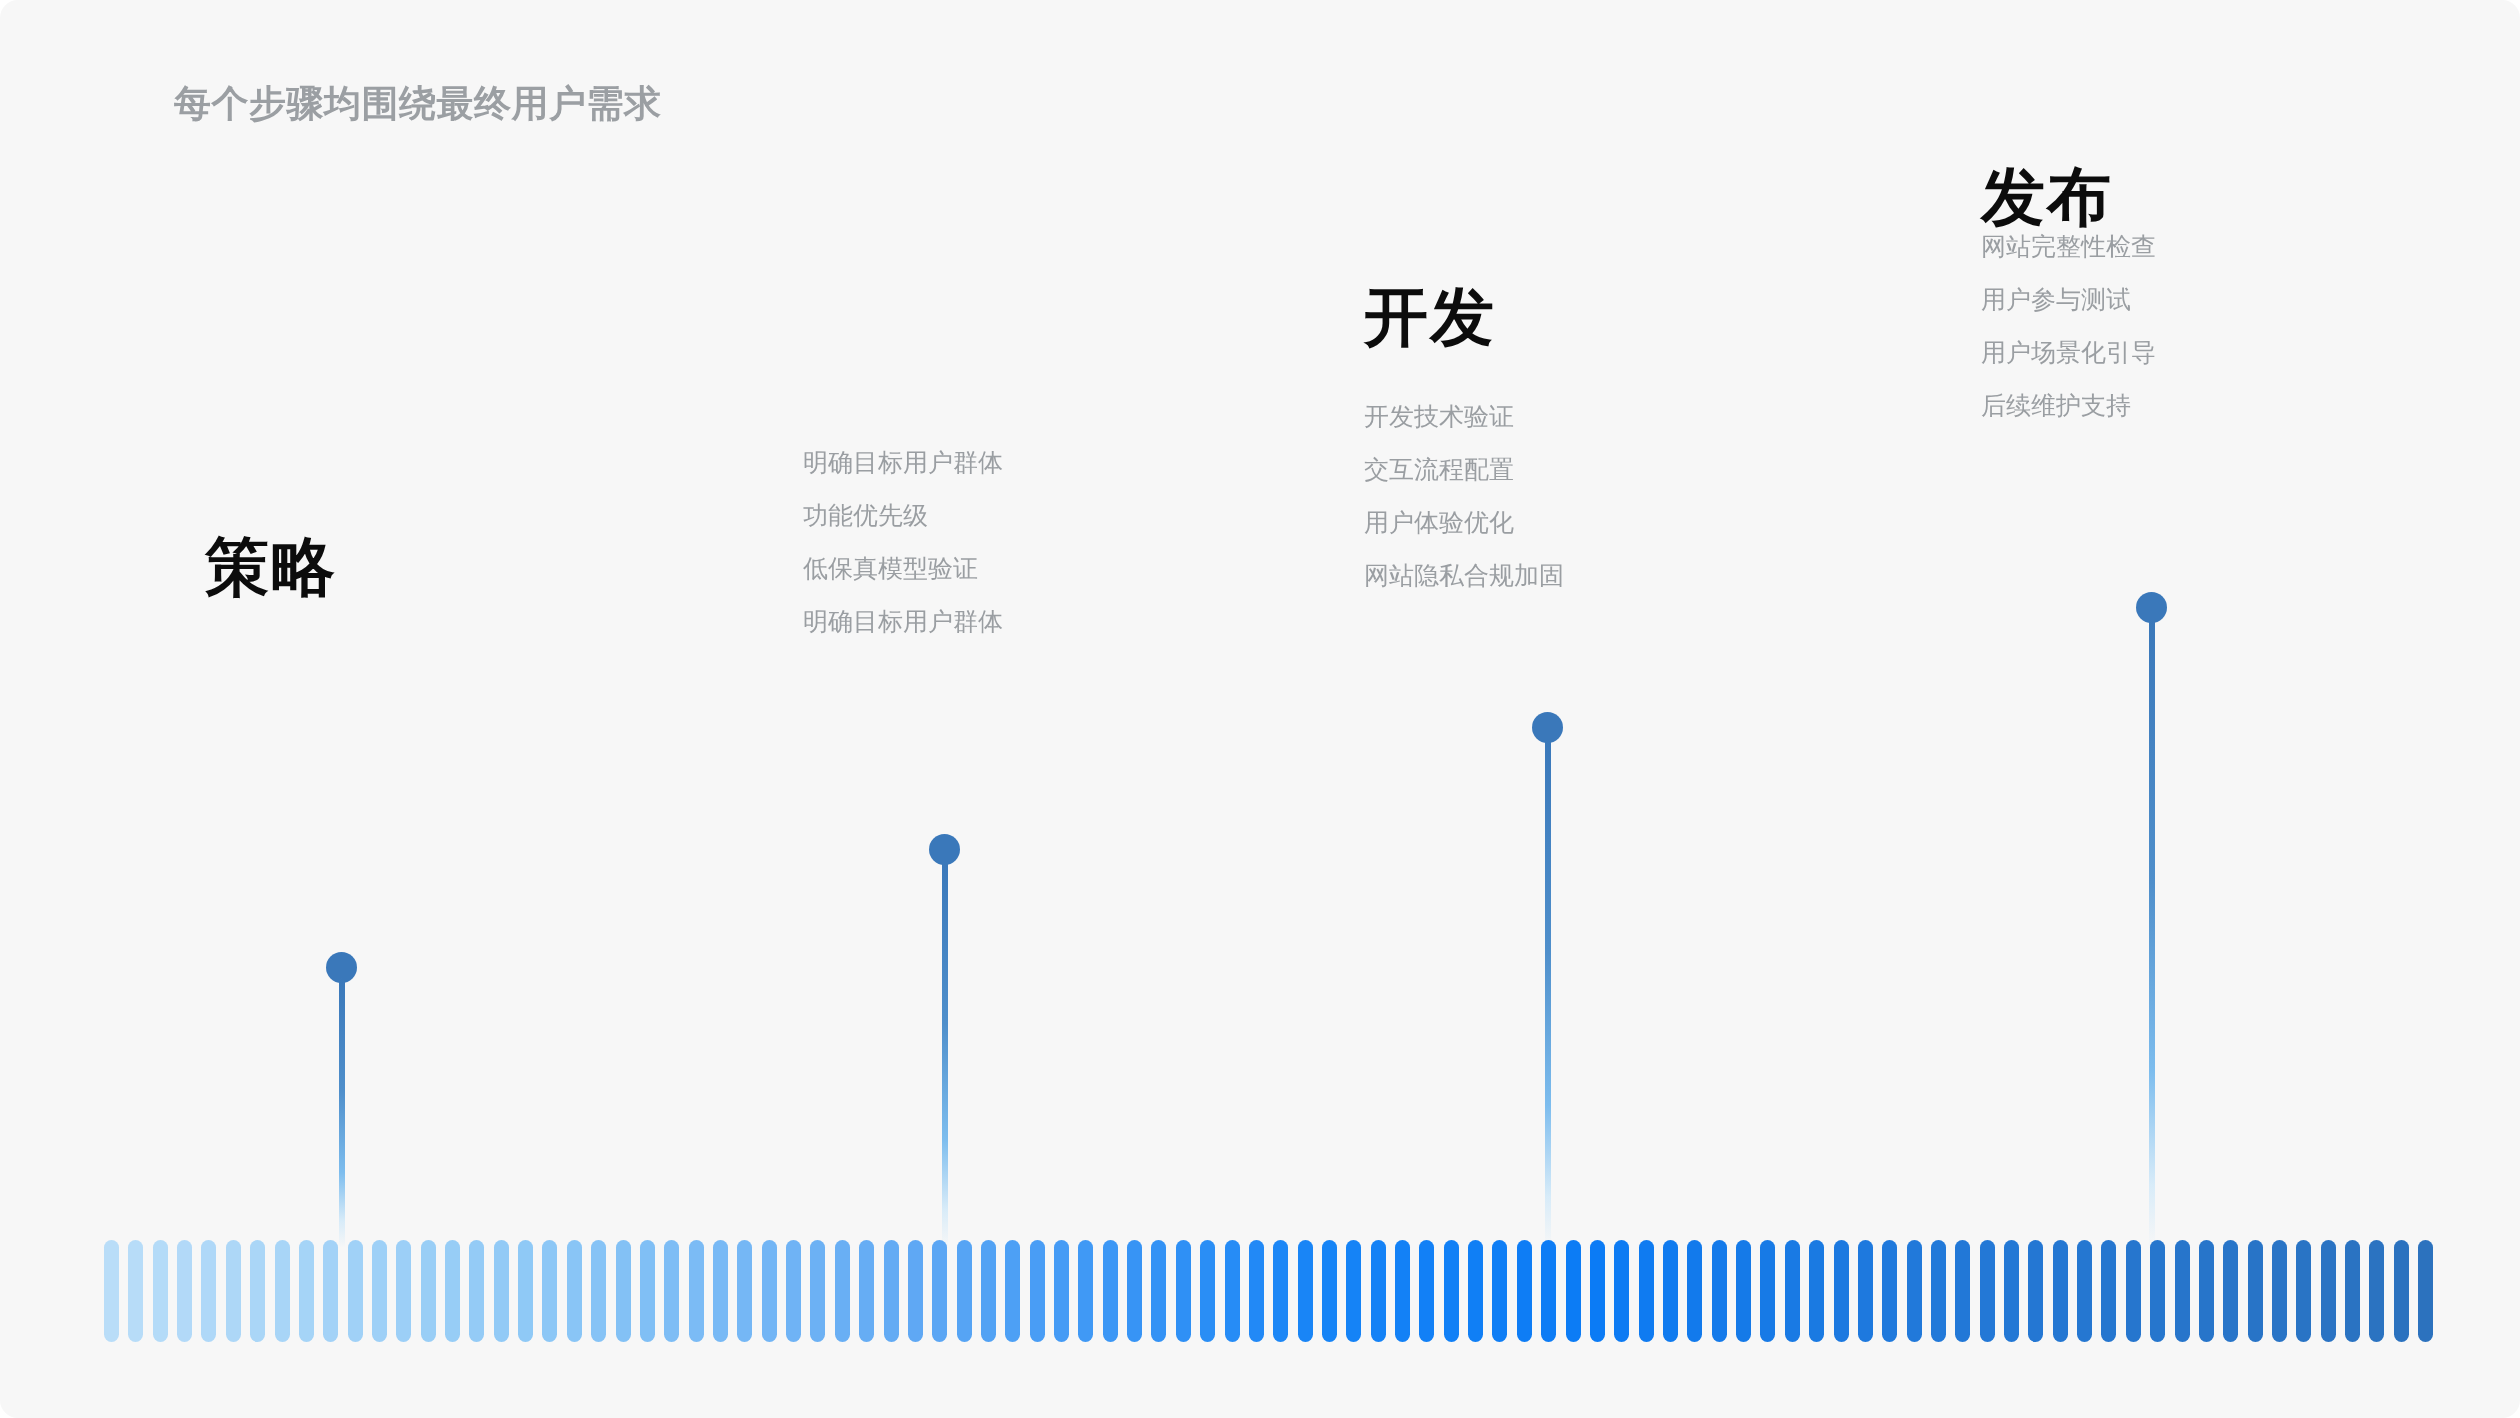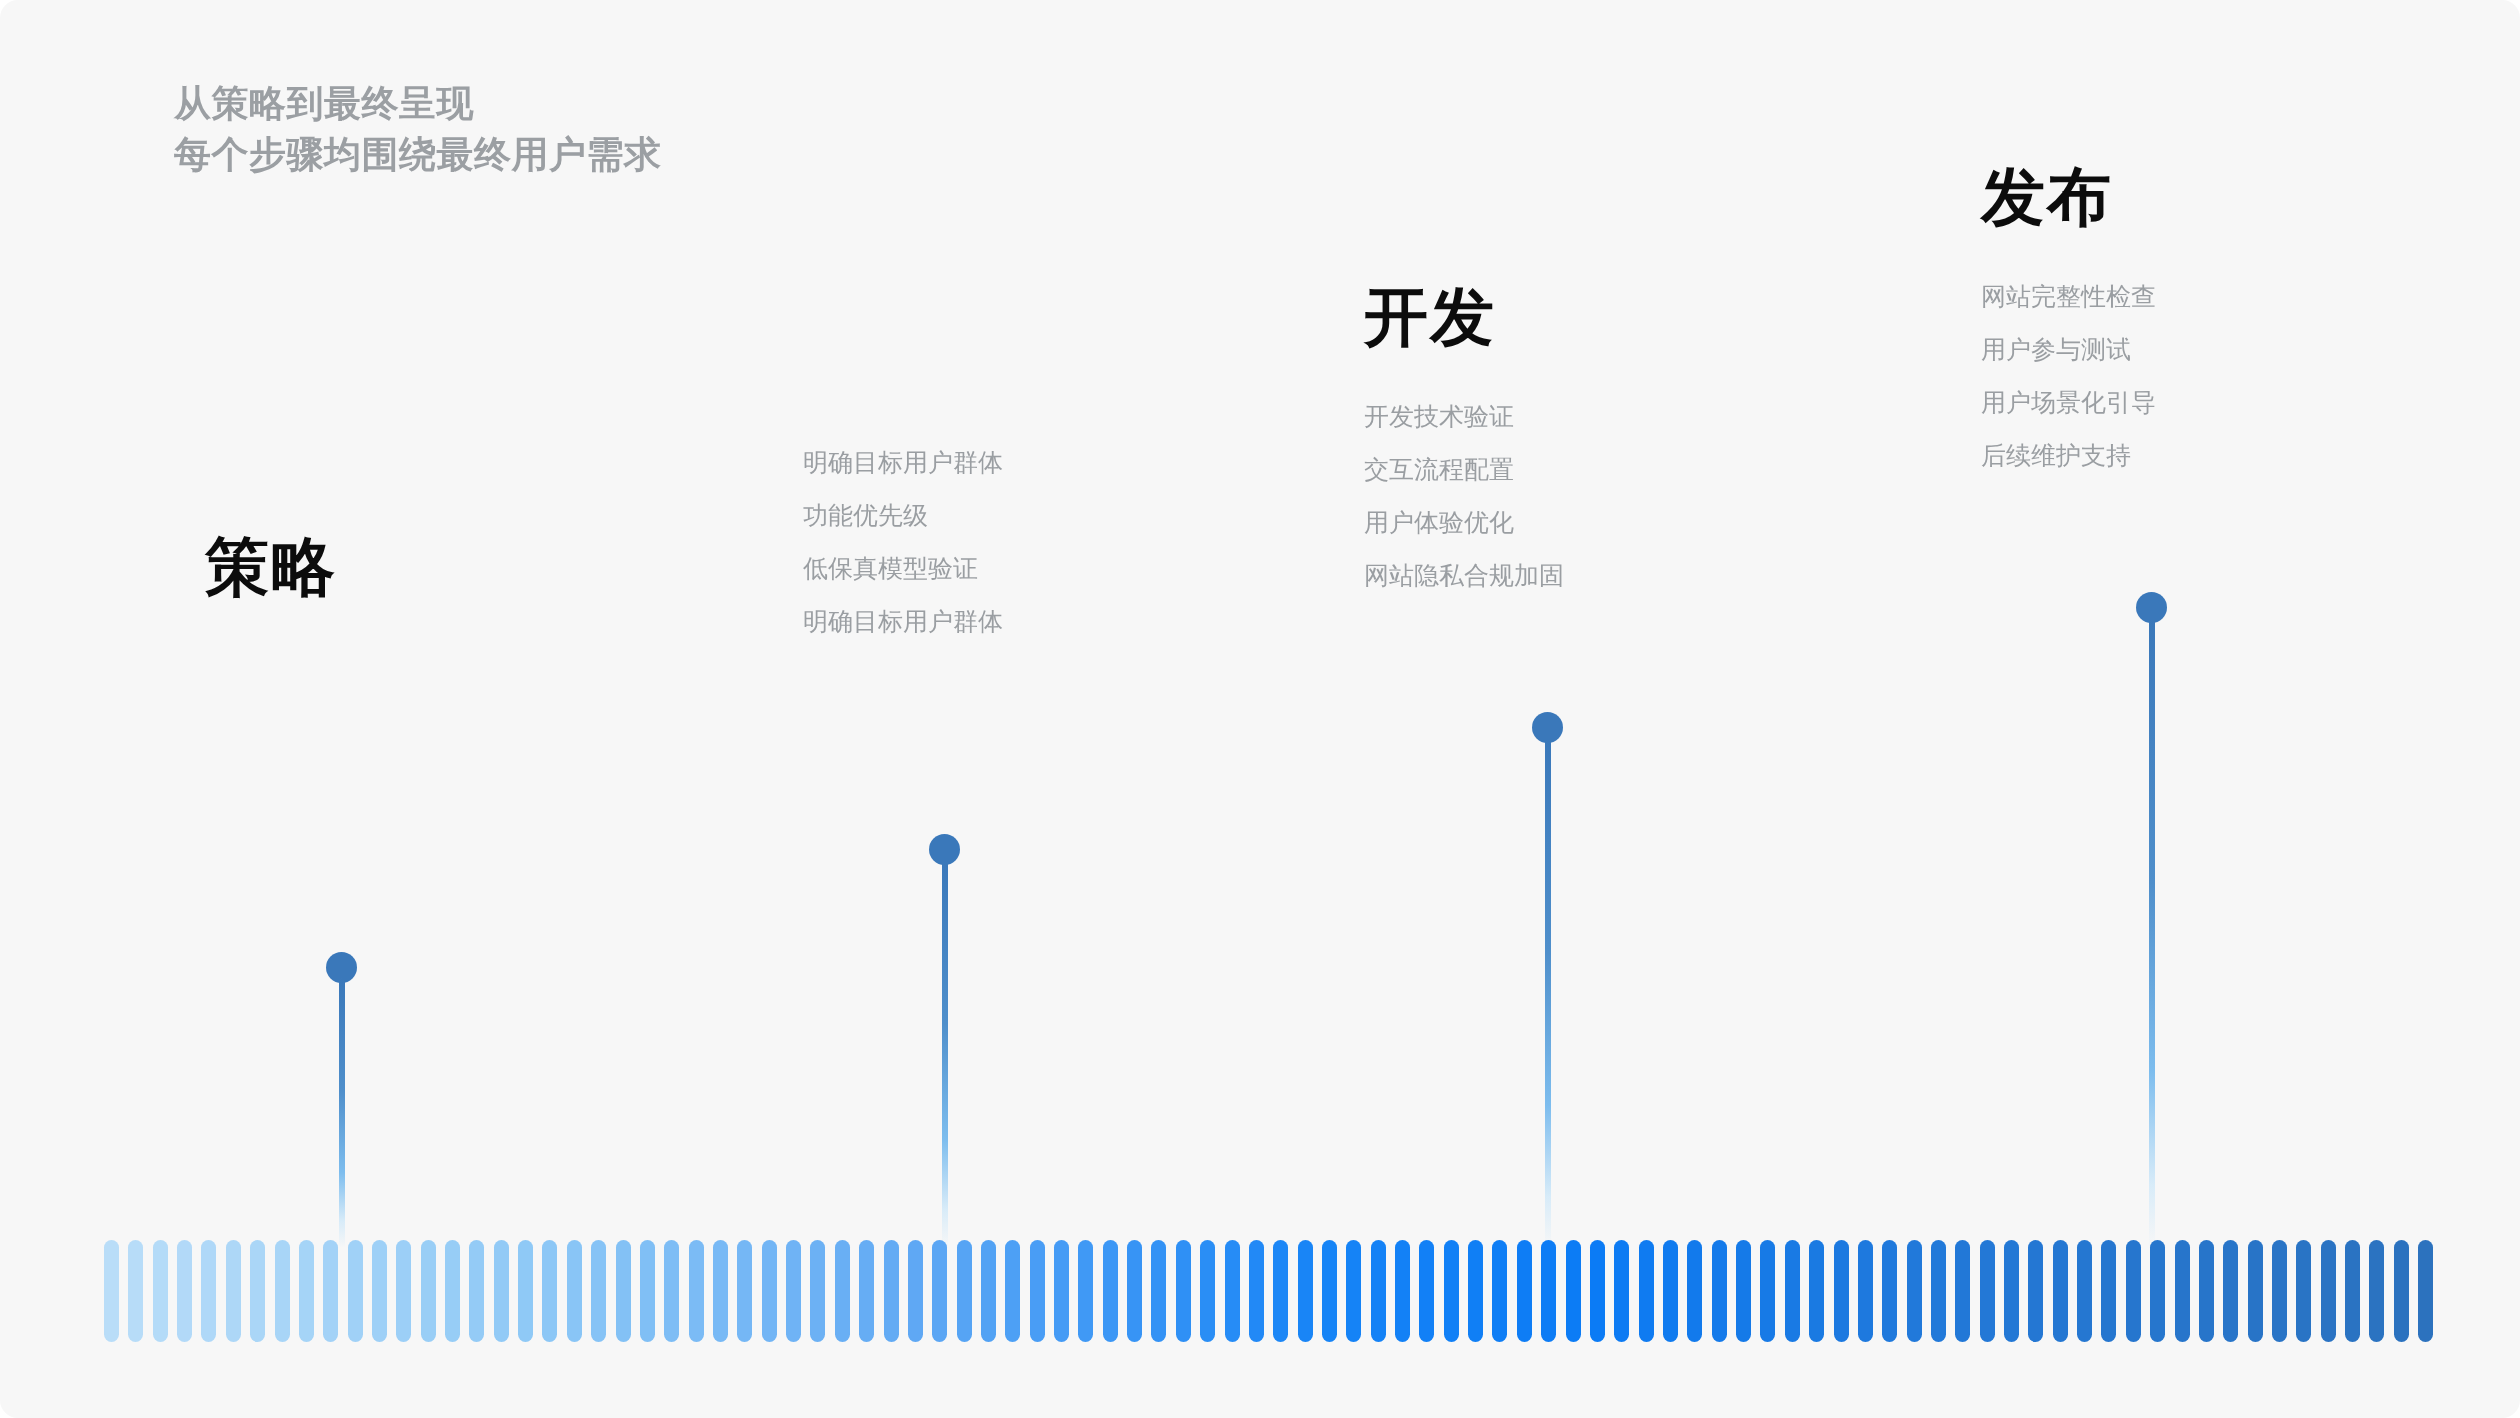--- a/index.html
+++ b/index.html
@@ -74,21 +74,21 @@
 
   .stage-2 { left: 803px; top: 400px; }
   .stage-2 .stage-items { margin-top: 50px; }
   .stage-2 .stage-item { margin-bottom: 28px; }
 
   .stage-3 { left: 1364px; top: 282px; }
   .stage-3 .stage-items { margin-top: 50px; }
   .stage-3 .stage-item { margin-bottom: 28px; }
 
   .stage-4 { left: 1981px; top: 162px; }
-  .stage-4 .stage-items { margin-top: 50px; }
+  .stage-4 .stage-items { }
   .stage-4 .stage-item { margin-bottom: 28px; }
 
   
   .pin {
     position: absolute;
     width: 32px;
   }
   .pin-dot {
     position: absolute;
     left: 0;
@@ -136,21 +136,20 @@
     border-radius: 8px;
     flex: 0 0 auto;
   }
 </style>
 </head>
 <body>
 
 <div class="canvas">
 
   <div class="heading">
-    <div class="heading-line">从策略到最终呈现</div>
     <div class="heading-line">每个步骤均围绕最终用户需求</div>
   </div>
 
   <div class="stage stage-1">
     <div class="stage-title">策略</div>
   </div>
 
   <div class="stage stage-2">
     <ul class="stage-items">
       <li class="stage-item">明确目标用户群体</li>

